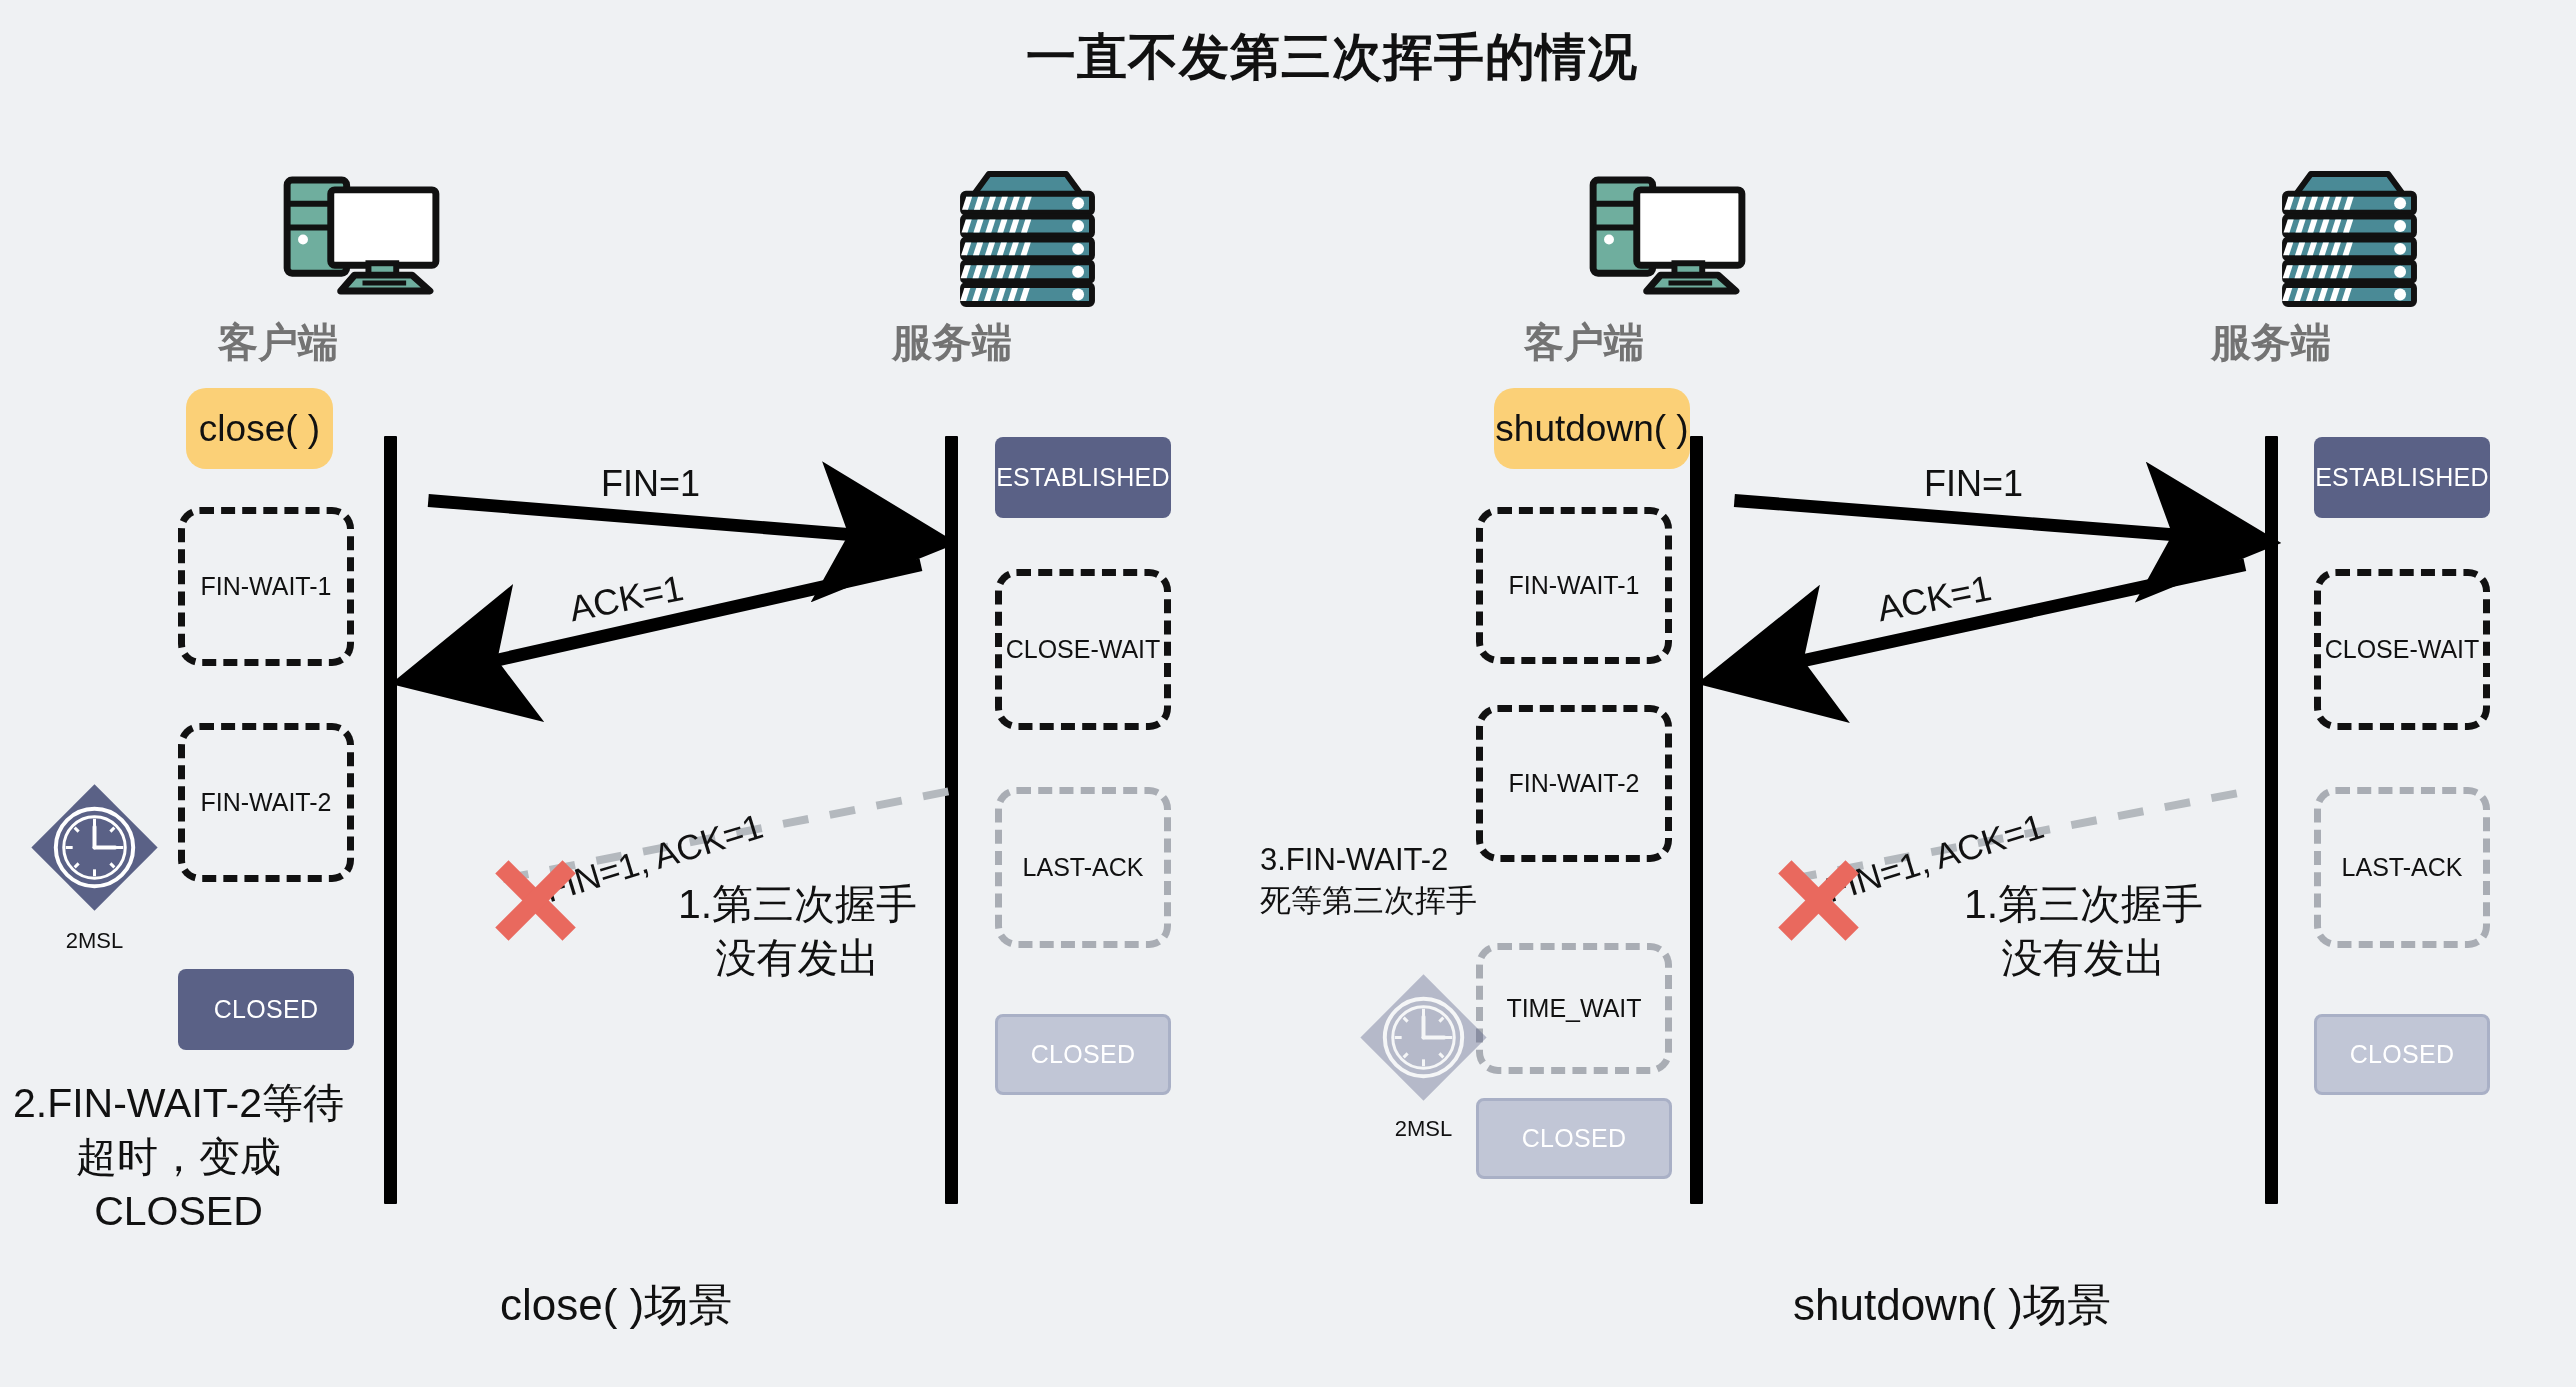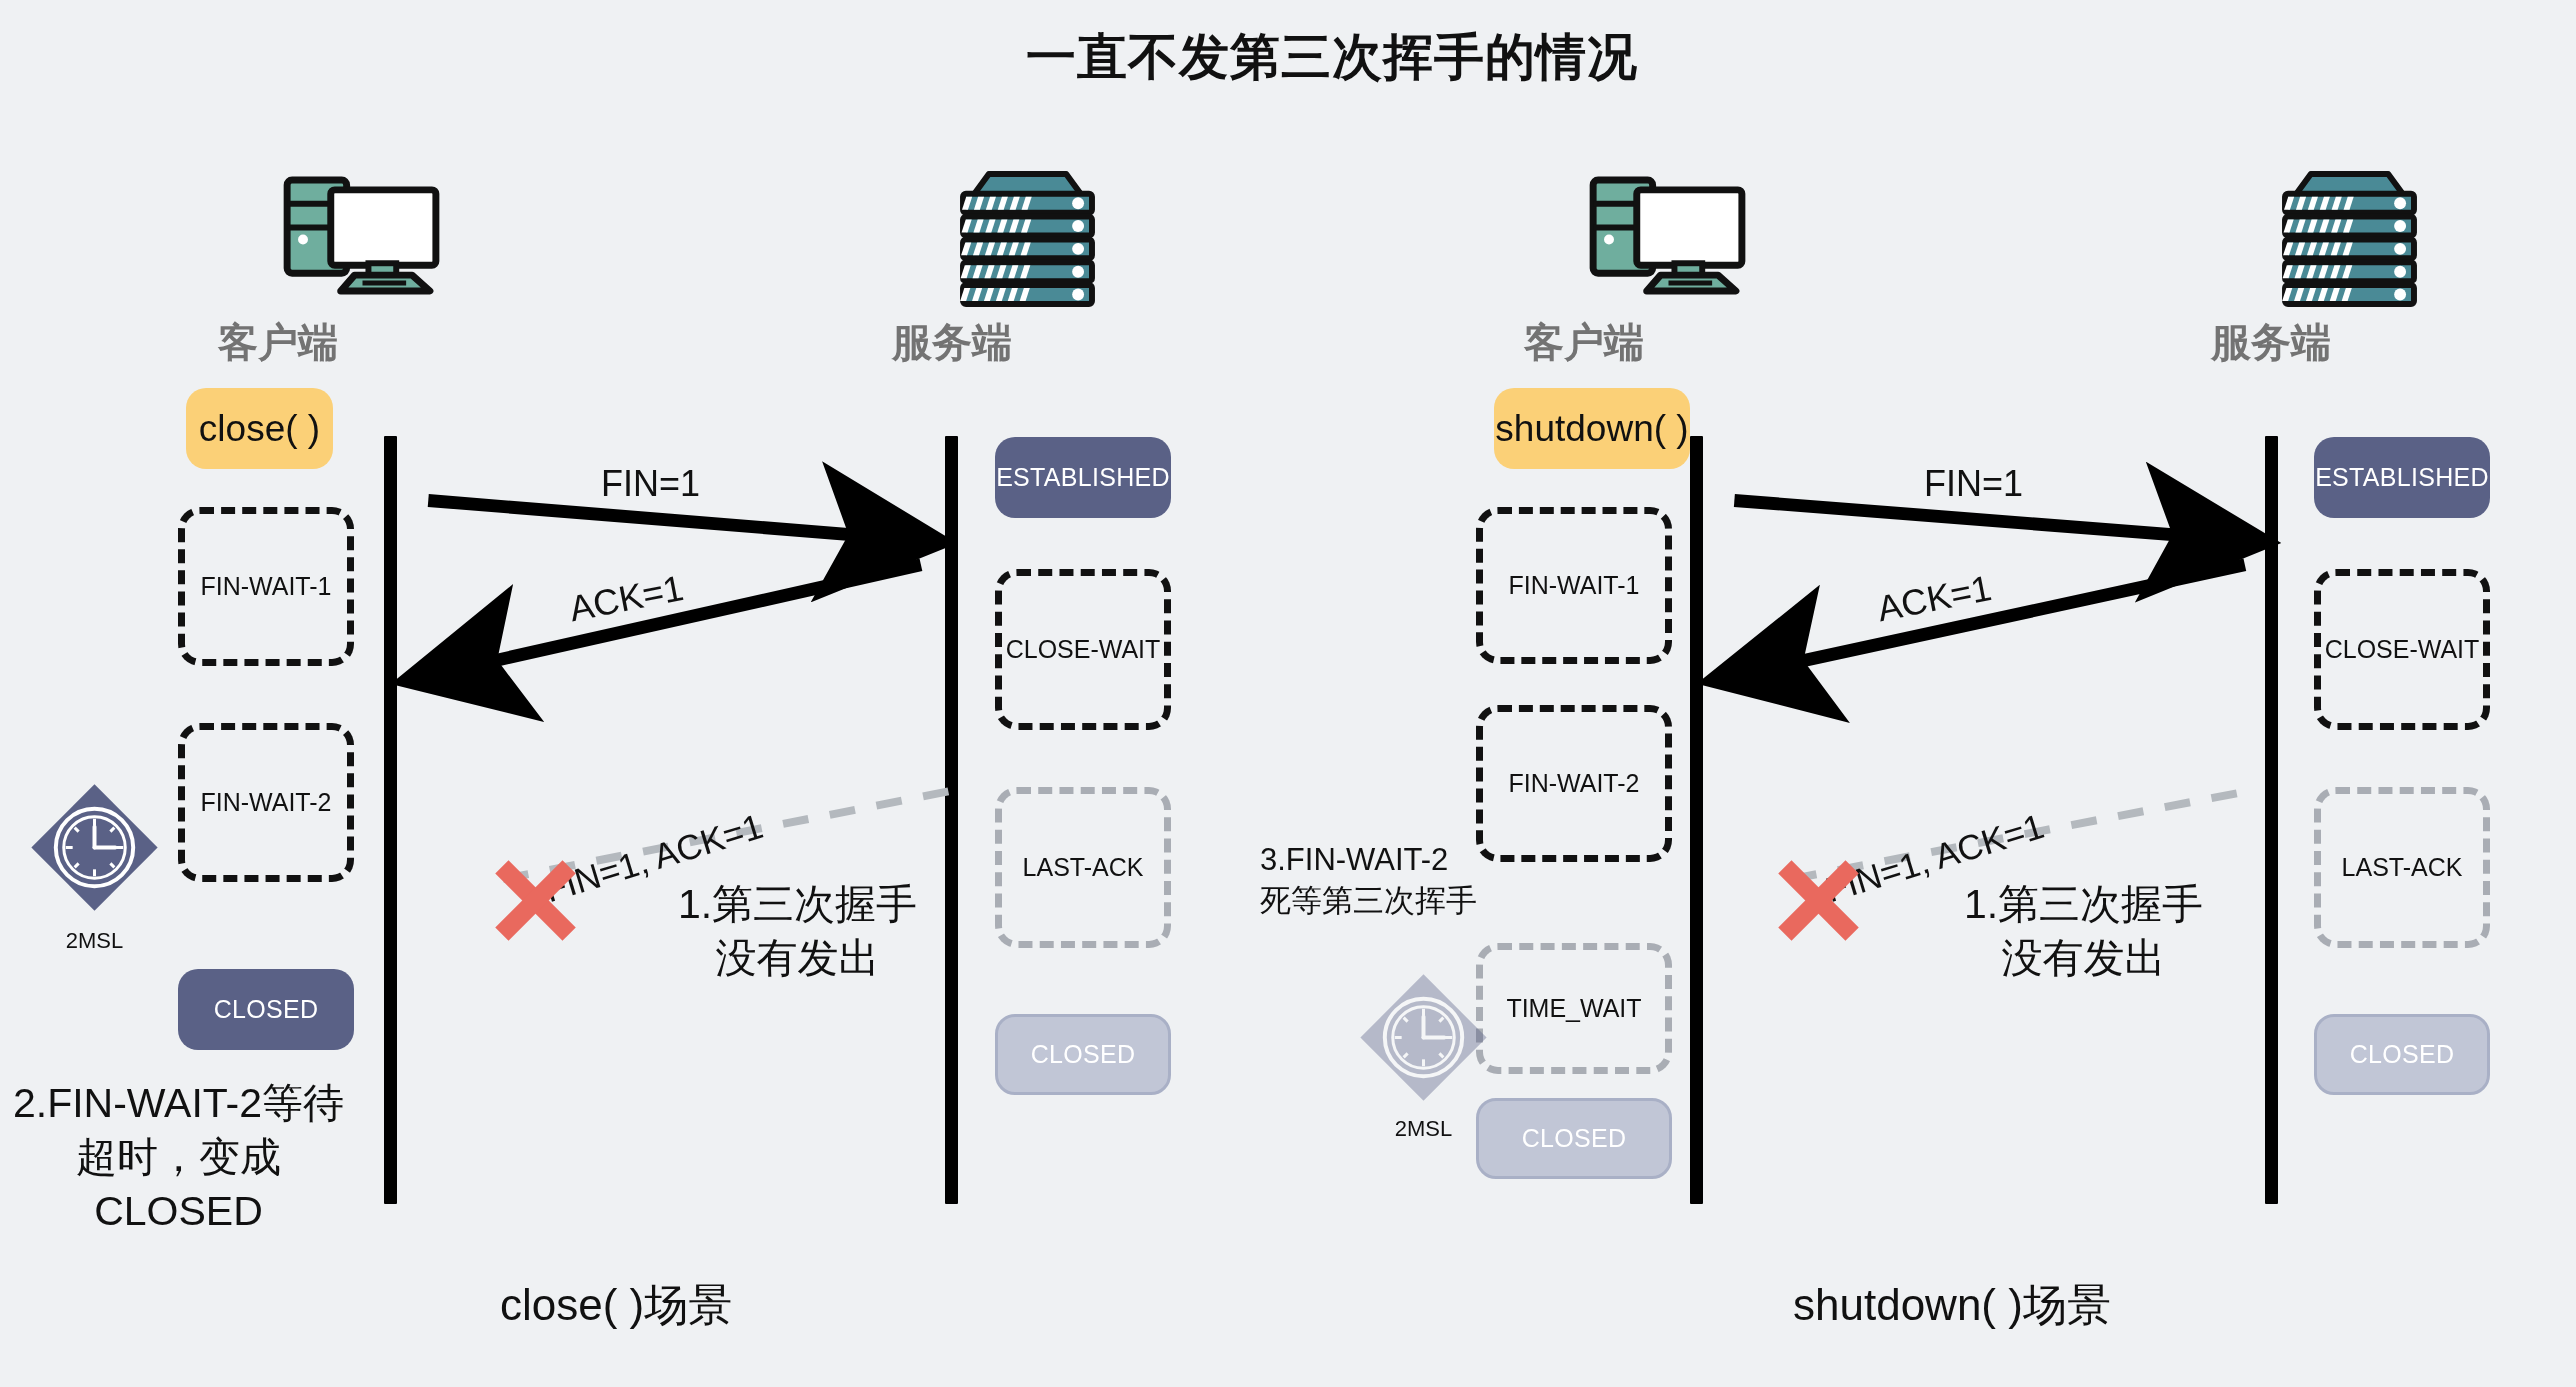--- a/index.html
+++ b/index.html
@@ -25,21 +25,21 @@
   
   .lifeline{width:13px;background:#000;border-radius:1px;}
 
   
   .box{
     box-sizing:border-box;
     display:flex;align-items:center;justify-content:center;
     text-align:center;
   }
   .box-solid{
-    background:#5a6186;color:#fff;border-radius:20px;
+    background:#5a6186;color:#fff;border-radius:8px;
     font-size:25px;font-weight:400;letter-spacing:0.3px;
   }
   .box-solid.faded{
     background:#c1c6d6;color:#ffffff;border:3px solid #a9b0c6;
   }
   .box-action{
     background:#fbd077;color:#111;border-radius:20px;
     font-size:37px;font-weight:400;
   }
   .box-dashed{

